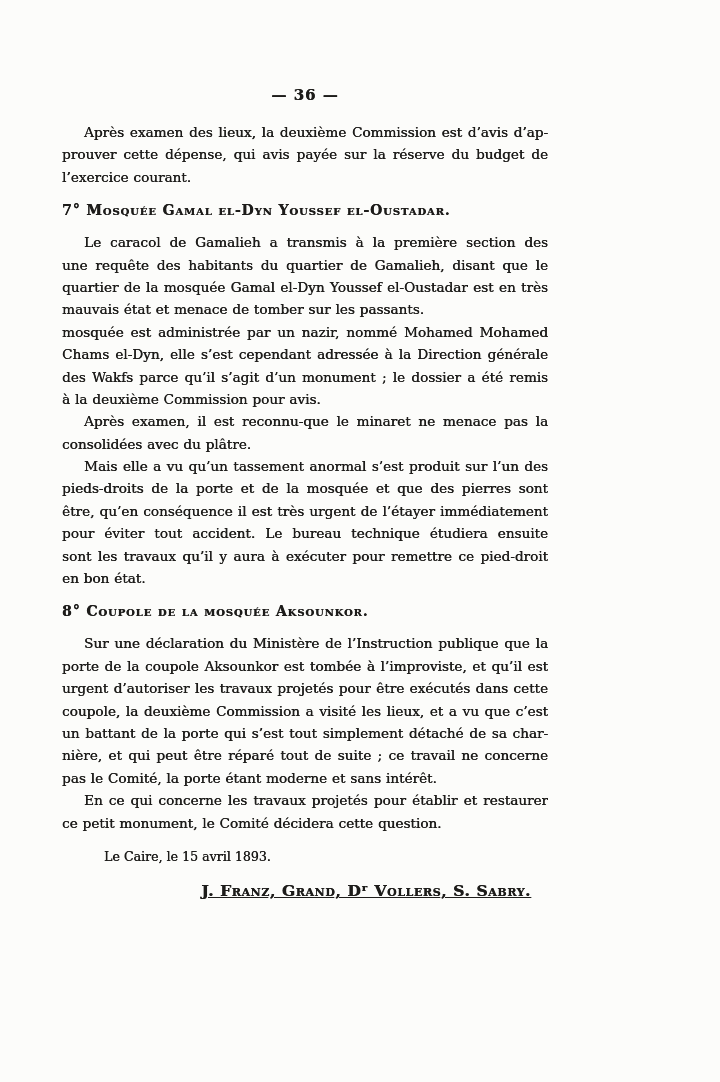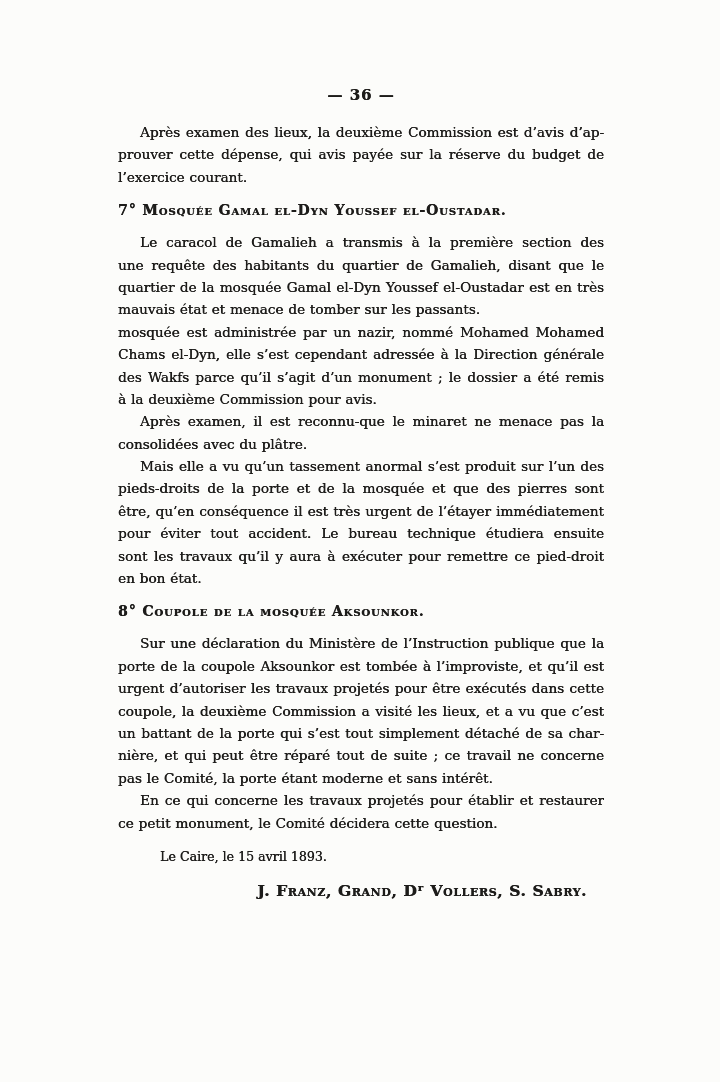--- a/index.html
+++ b/index.html
@@ -12,21 +12,21 @@
     background: var(--paper, #fcfcfa);
     color: var(--ink, #1d1c1a);
     font-family: "DejaVu Serif", "Liberation Serif", serif;
     overflow: hidden;
   }
   .page {
     box-sizing: border-box;
     width: 591px;
     height: 1082px;
     padding-top: 86px;
-    padding-left: 118px;
+    padding-left: 62px;
   }
   .text-block {
     width: 486px;
     text-shadow: 0.35px 0 0 currentColor; 
   }
   .page-number {
     text-align: center;
     font-weight: bold;
     font-size: 15px;
     letter-spacing: 1px;
@@ -67,20 +67,21 @@
     margin-left: 42px;
   }
   .signature {
     font-variant: small-caps;
     font-weight: bold;
     font-size: 15.5px;
     letter-spacing: 0.6px;
     text-align: right;
     padding-right: 17px;
     margin-top: 15px;
+    text-decoration: underline;
   }
 </style>
 </head>
 <body>
 
 <div class="page">
   <div class="text-block">
     <div class="page-number">— 36 —</div>
 
     <div id="page-body">

